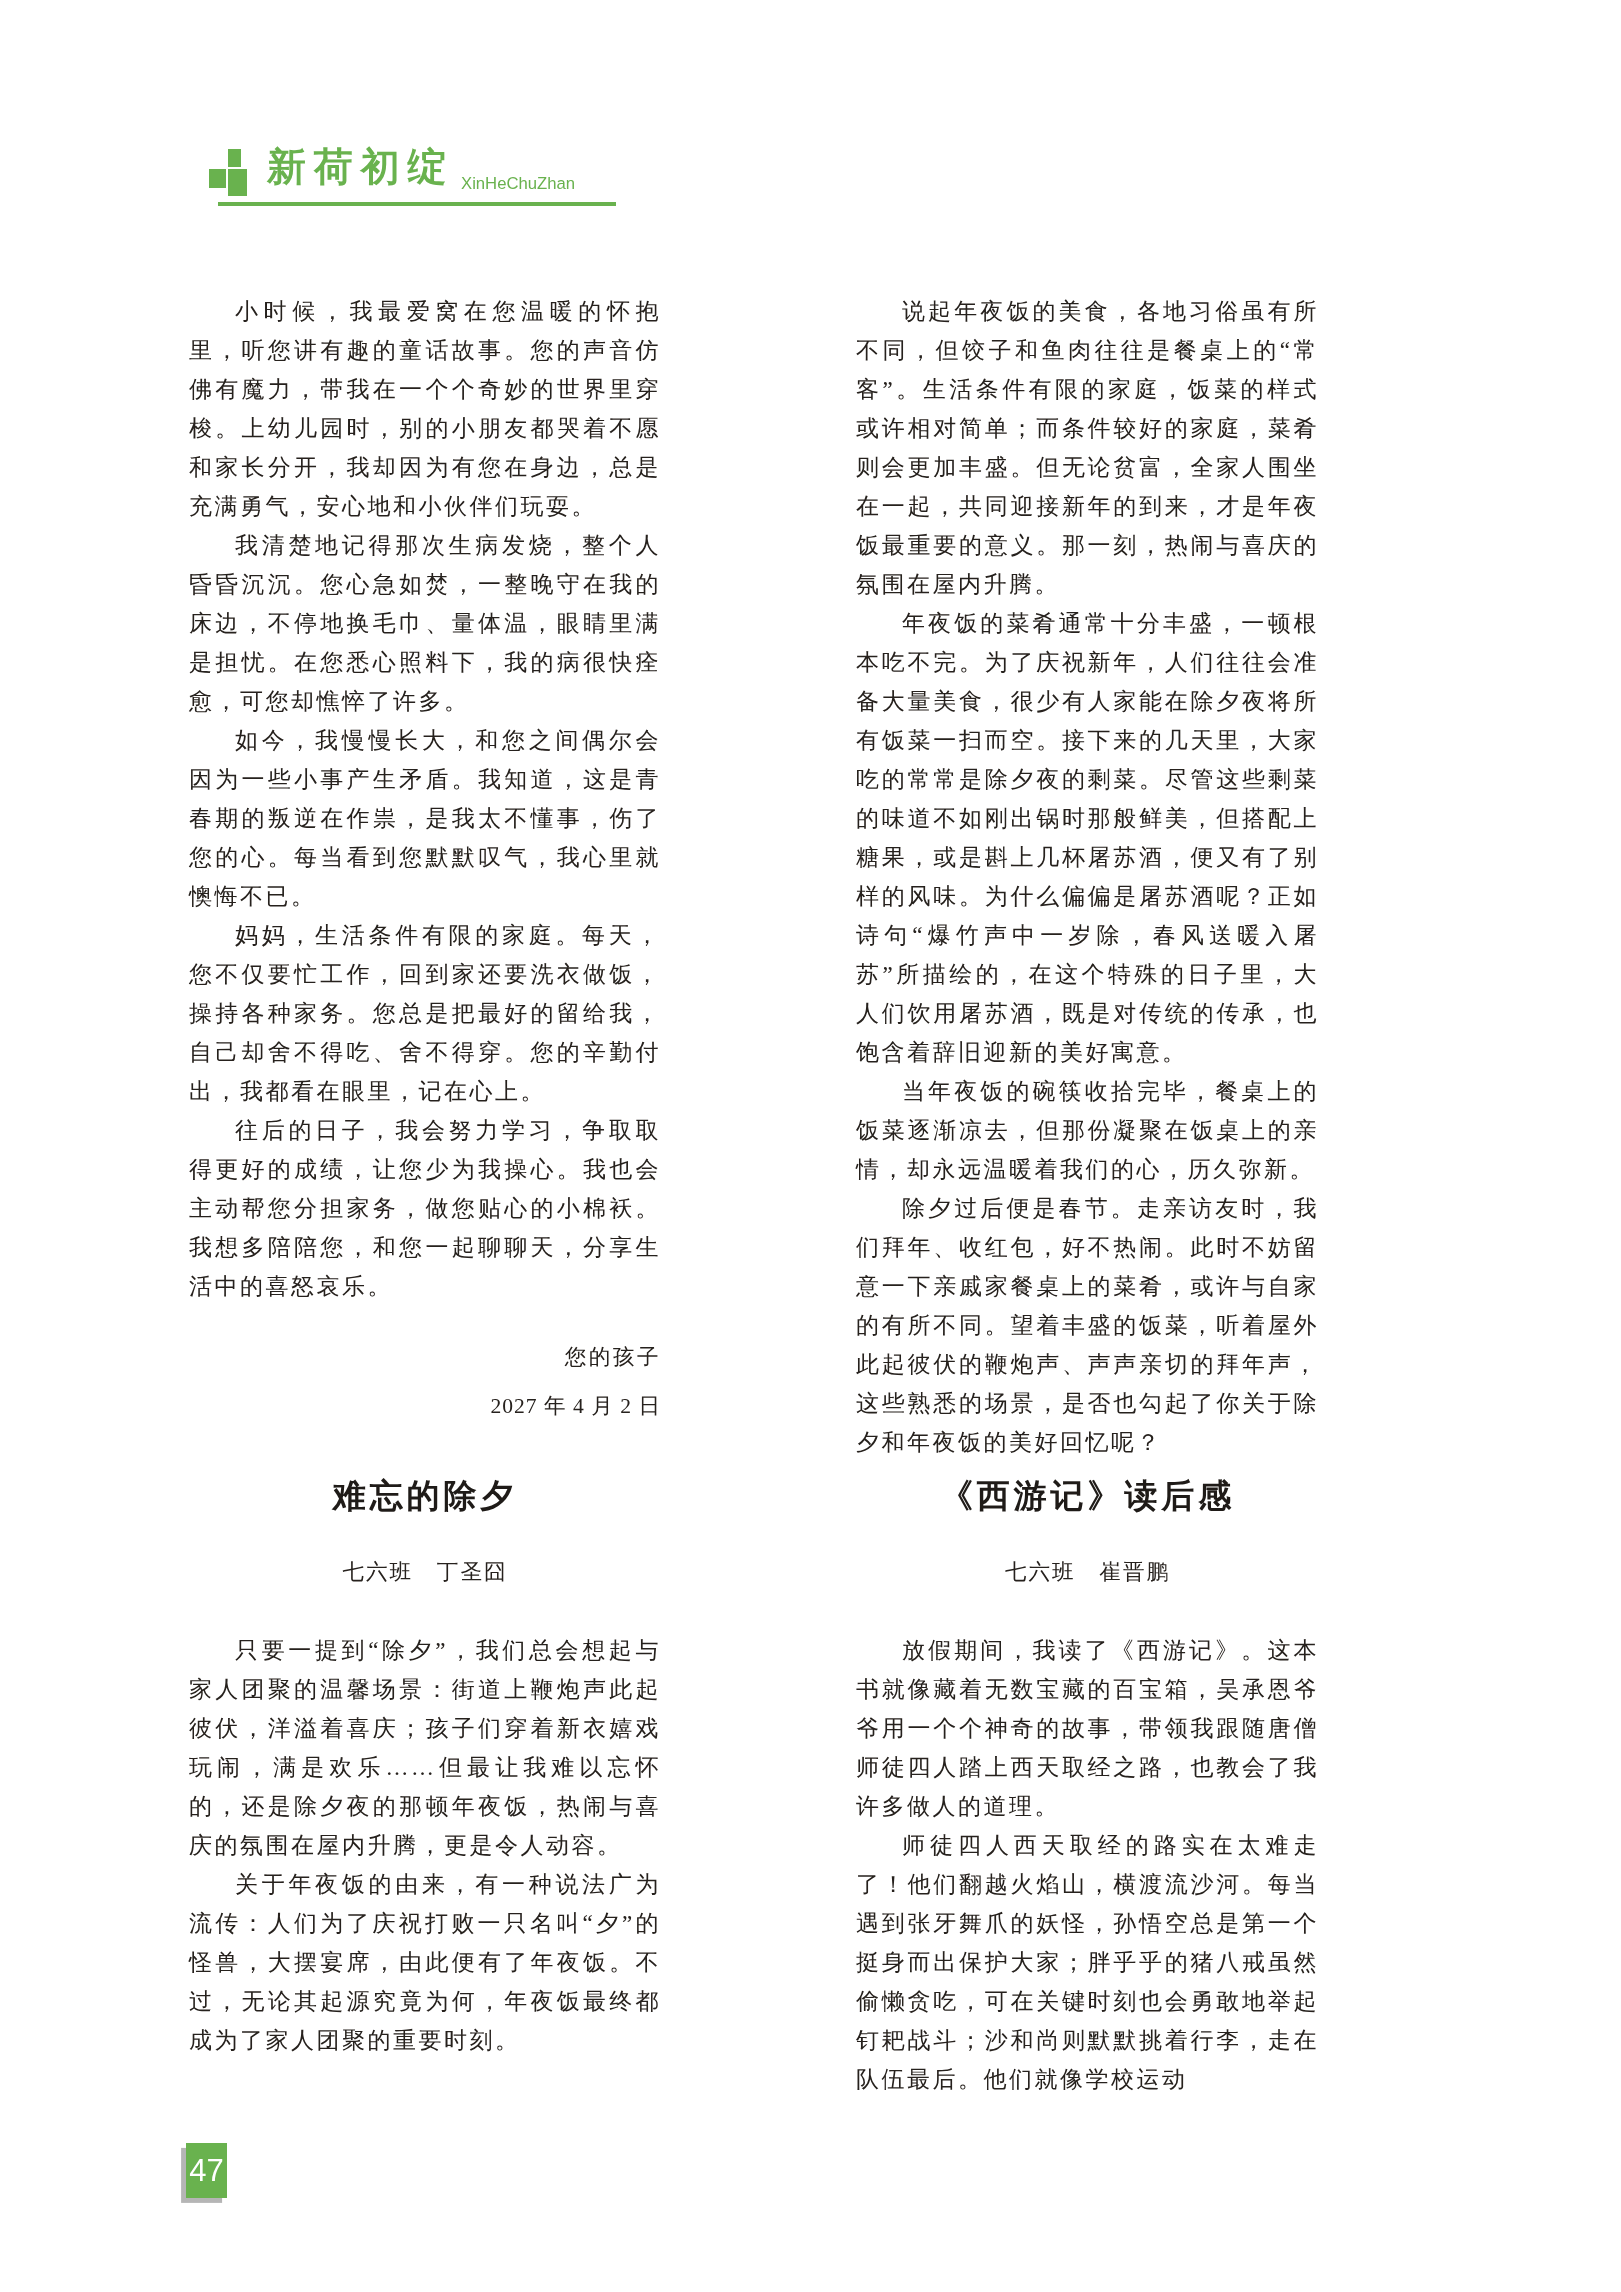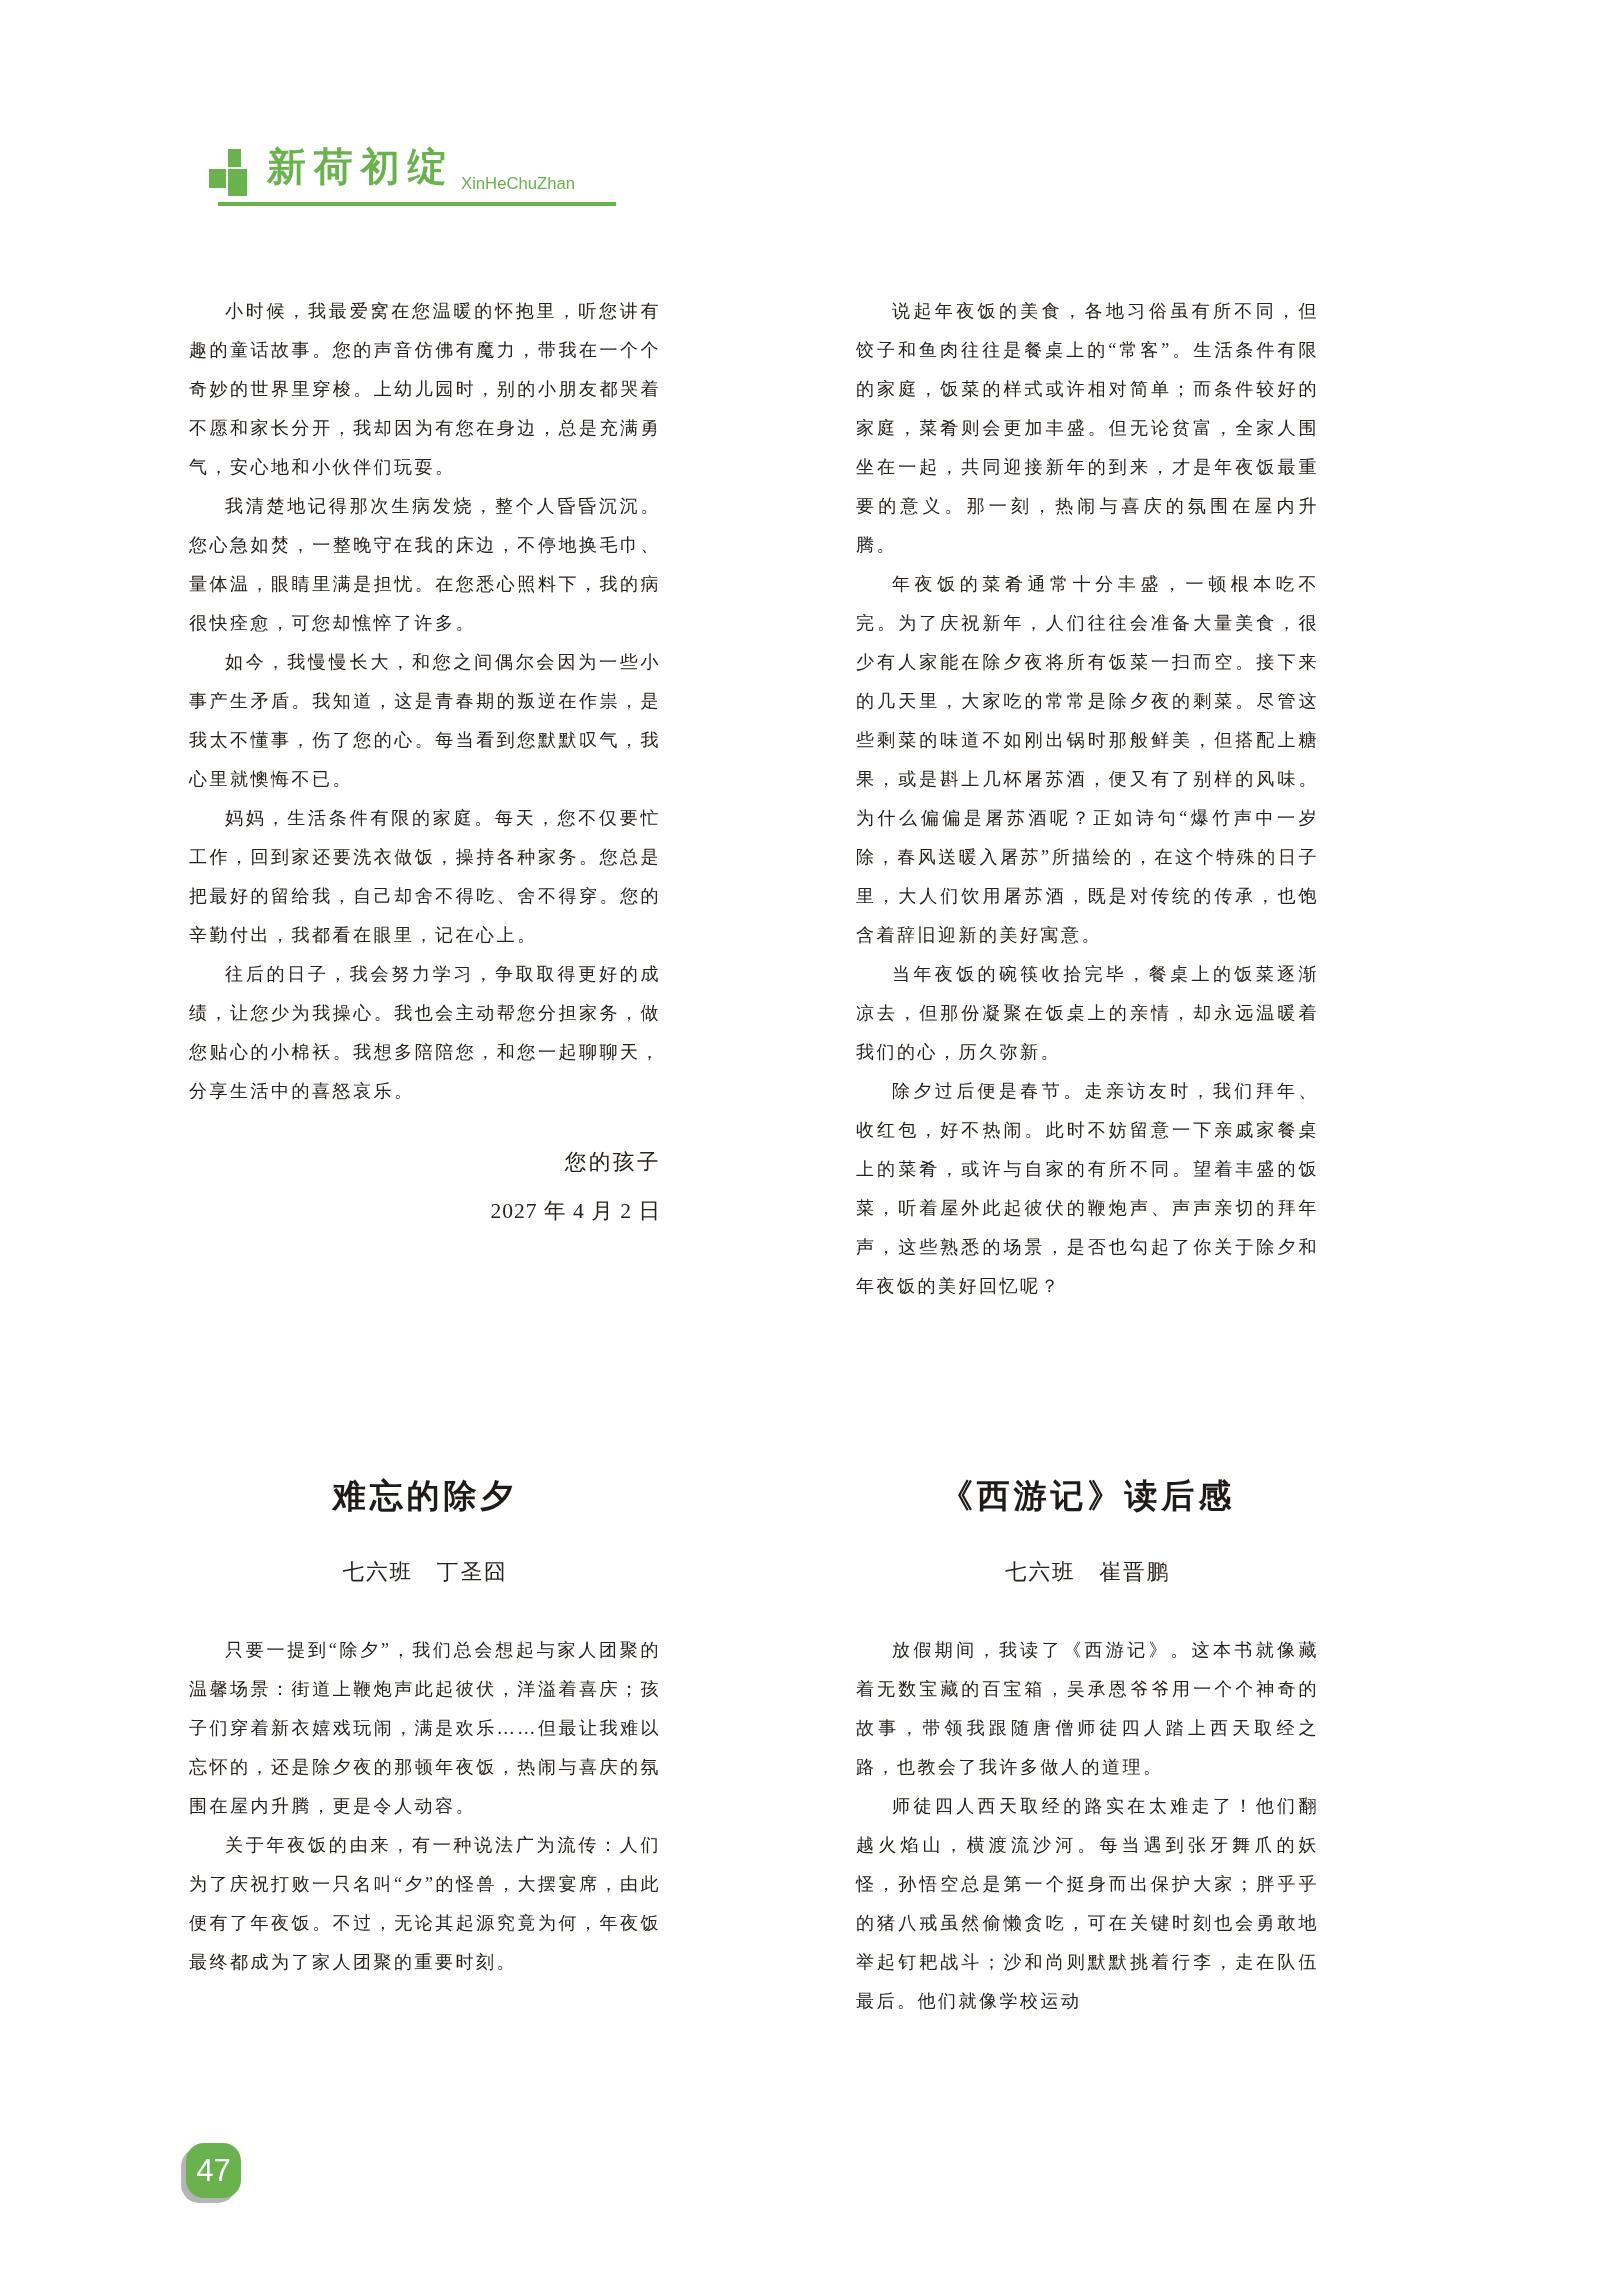--- a/index.html
+++ b/index.html
@@ -30,21 +30,21 @@
     font-size:16.7px; color:#69b24e;
   }
   .header-rule { position:absolute; left:218px; top:202px; width:398px; height:3.9px; background:#69b24e; }
 
   
   .col { position:absolute; top:292px; height:1921px; }
   .col-left  { left:189px; width:472px; }
   .col-right { left:856px; width:463px; }
 
   p.body {
-    margin:0; font-size:18px; line-height:39px; letter-spacing:2.5px;
+    margin:0; font-size:23px; line-height:39px; letter-spacing:2.5px;
     text-align:justify; text-justify:inter-ideograph; text-indent:2em;
   }
   .signature {
     margin:27.4px 0 0 0; text-align:right;
     font-size:21.6px; line-height:49px; letter-spacing:2.5px;
   }
   .date {
     margin:0; text-align:right;
     font-size:21.6px; line-height:49px; letter-spacing:1px;
   }
@@ -56,26 +56,25 @@
     font-size:33px; line-height:45px; letter-spacing:3.9px; color:#1f1b18;
   }
   .essay-author {
     margin:39px 0 0 0; text-align:center;
     font-size:21.6px; line-height:29px; letter-spacing:2px;
   }
   .essay-body { margin-top:44px; }
 
   
   .page-number {
-    position:absolute; left:186px; top:2143px; width:55px; height:55px;
+    position:absolute; left:186px; top:2143px; width:41px; height:55px;
     background:#69b24e; color:#ffffff;
     font-family:"Liberation Sans","DejaVu Sans",sans-serif; font-size:31px;
     display:flex; align-items:center; justify-content:center;
     box-shadow:-4.9px 4.9px 0 #b5b5b5;
-    border-radius:18px;
   }
 </style>
 </head>
 <body>
 
 <div class="page">
 
   <div class="header">
     <div class="logo-icon">
       <span class="sq sq-a"></span>

